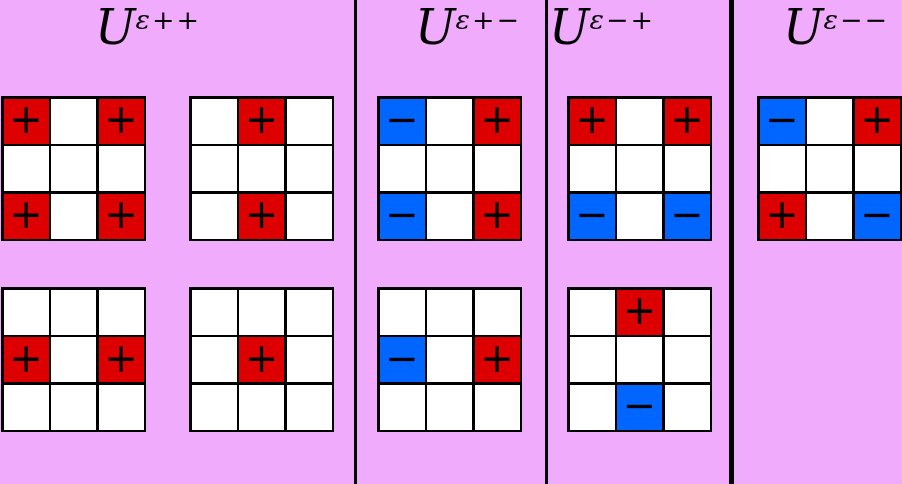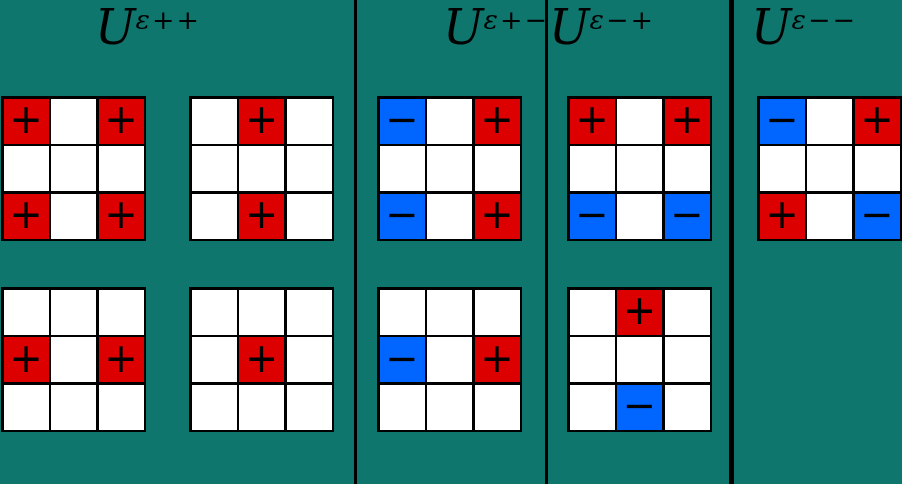--- a/index.html
+++ b/index.html
@@ -1,17 +1,17 @@
 <!DOCTYPE html>
 <html style="--pos: #dd0000; --neg: #0066ff; --sign: #000000;"><head>
 <meta charset="utf-8">
 <style>
   html, body { margin:0; padding:0; background:#fff; }
   .canvas {
-    position:relative; width:902px; height:484px; background:#0f766e;
+    position:relative; width:902px; height:484px; background:#f0abfc;
     font-family:"DejaVu Serif", serif; overflow:hidden;text-decoration:underline;
   }
   .divider { position:absolute; top:0; bottom:0; background:#000; }
   .divider.d1 { left:354px; width:3px; }
   .divider.d2 { left:545px; width:3px; }
   .divider.d3 { left:729px; width:5px; }
   .title {
     position:absolute; top:1px; transform:translateX(-50%);
     font-style:italic; font-size:48px; line-height:1.1;
     color:#000; white-space:nowrap;
@@ -34,23 +34,23 @@
   .g-a1 { left:1px;   top:96px;  }
   .g-a2 { left:189px; top:96px;  }
   .g-a3 { left:1px;   top:287px; }
   .g-a4 { left:189px; top:287px; }
   .g-b1 { left:377px; top:96px;  }
   .g-b2 { left:377px; top:287px; }
   .g-c1 { left:567px; top:96px;  }
   .g-c2 { left:567px; top:287px; }
   .g-d1 { left:757px; top:96px;  }
   .t-a { left:148px; }
-  .t-b { left:496px; }
+  .t-b { left:468px; }
   .t-c { left:602px; }
-  .t-d { left:804px; }
+  .t-d { left:836px; }
 </style>
 </head>
 <body>
 
 <div class="canvas">
 
   <section>
     <div class="title t-a"><span>U</span><span class="tsup">ε++</span></div>
     <div class="grid g-a1">
         <div class="cell pos">

